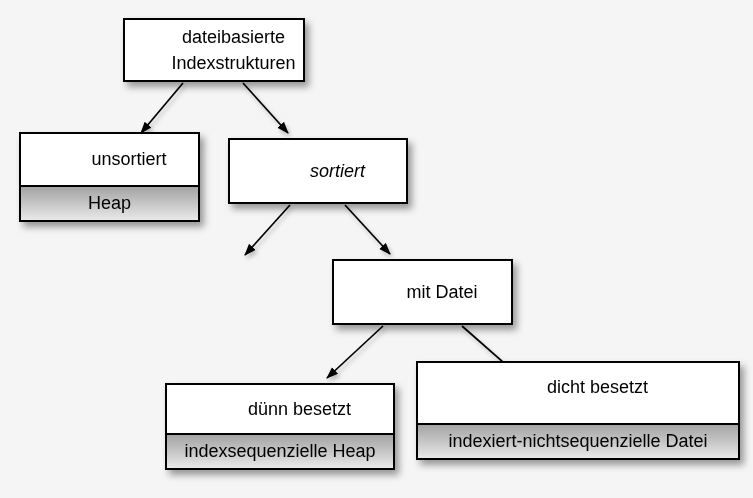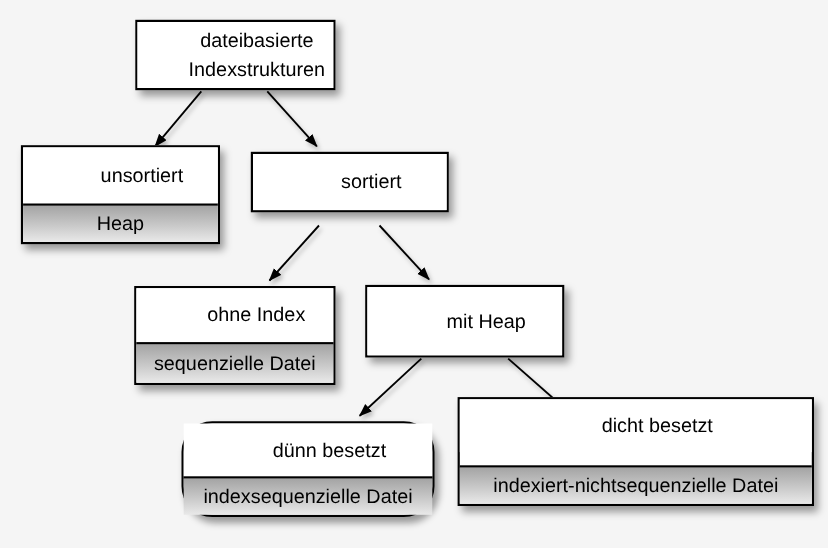--- a/index.html
+++ b/index.html
@@ -85,30 +85,26 @@
 
 <div class="node" style="left: 123px; top: 18px; width: 182px;">
       <div class="node-label" style="height: 60px;">dateibasierte
 Indexstrukturen</div>
     </div>
     <div class="node" style="left: 19px; top: 132px; width: 181px;">
       <div class="node-label" style="height: 51px;">unsortiert</div>
       <div class="node-sub" style="height: 33px;">Heap</div>
     </div>
     <div class="node" style="left: 228px; top: 138px; width: 180px;">
-      <div class="node-label" style="height: 51px;">sortiert</div>
-    </div>
-    <div class="node" style="left: 122px; top: 260px; width: 183px;">
-      <div class="node-label" style="height: 49px;">ohne Index</div>
-      <div class="node-sub" style="height: 35px;">sequenzielle Datei</div>
+      <div class="node-label" style="height: 62px; font-style: italic;">sortiert</div>
     </div>
     <div class="node" style="left: 332px; top: 259px; width: 181px;">
-      <div class="node-label" style="height: 62px;">mit Heap</div>
+      <div class="node-label" style="height: 62px;">mit Datei</div>
     </div>
-    <div class="node" style="left: 165px; top: 383px; width: 230px; border-radius: 28px;">
+    <div class="node" style="left: 165px; top: 383px; width: 230px;">
       <div class="node-label" style="height: 48px;">dünn besetzt</div>
-      <div class="node-sub" style="height: 33px;">indexsequenzielle Datei</div>
+      <div class="node-sub" style="height: 33px;">indexsequenzielle Heap</div>
     </div>
     <div class="node" style="left: 416px; top: 361px; width: 324px;">
       <div class="node-label" style="height: 48px;">dicht besetzt</div>
       <div class="node-sub" style="height: 33px; margin-top: 12px;">indexiert-nichtsequenzielle Datei</div>
     </div>
   </div>
 
 </body></html>

